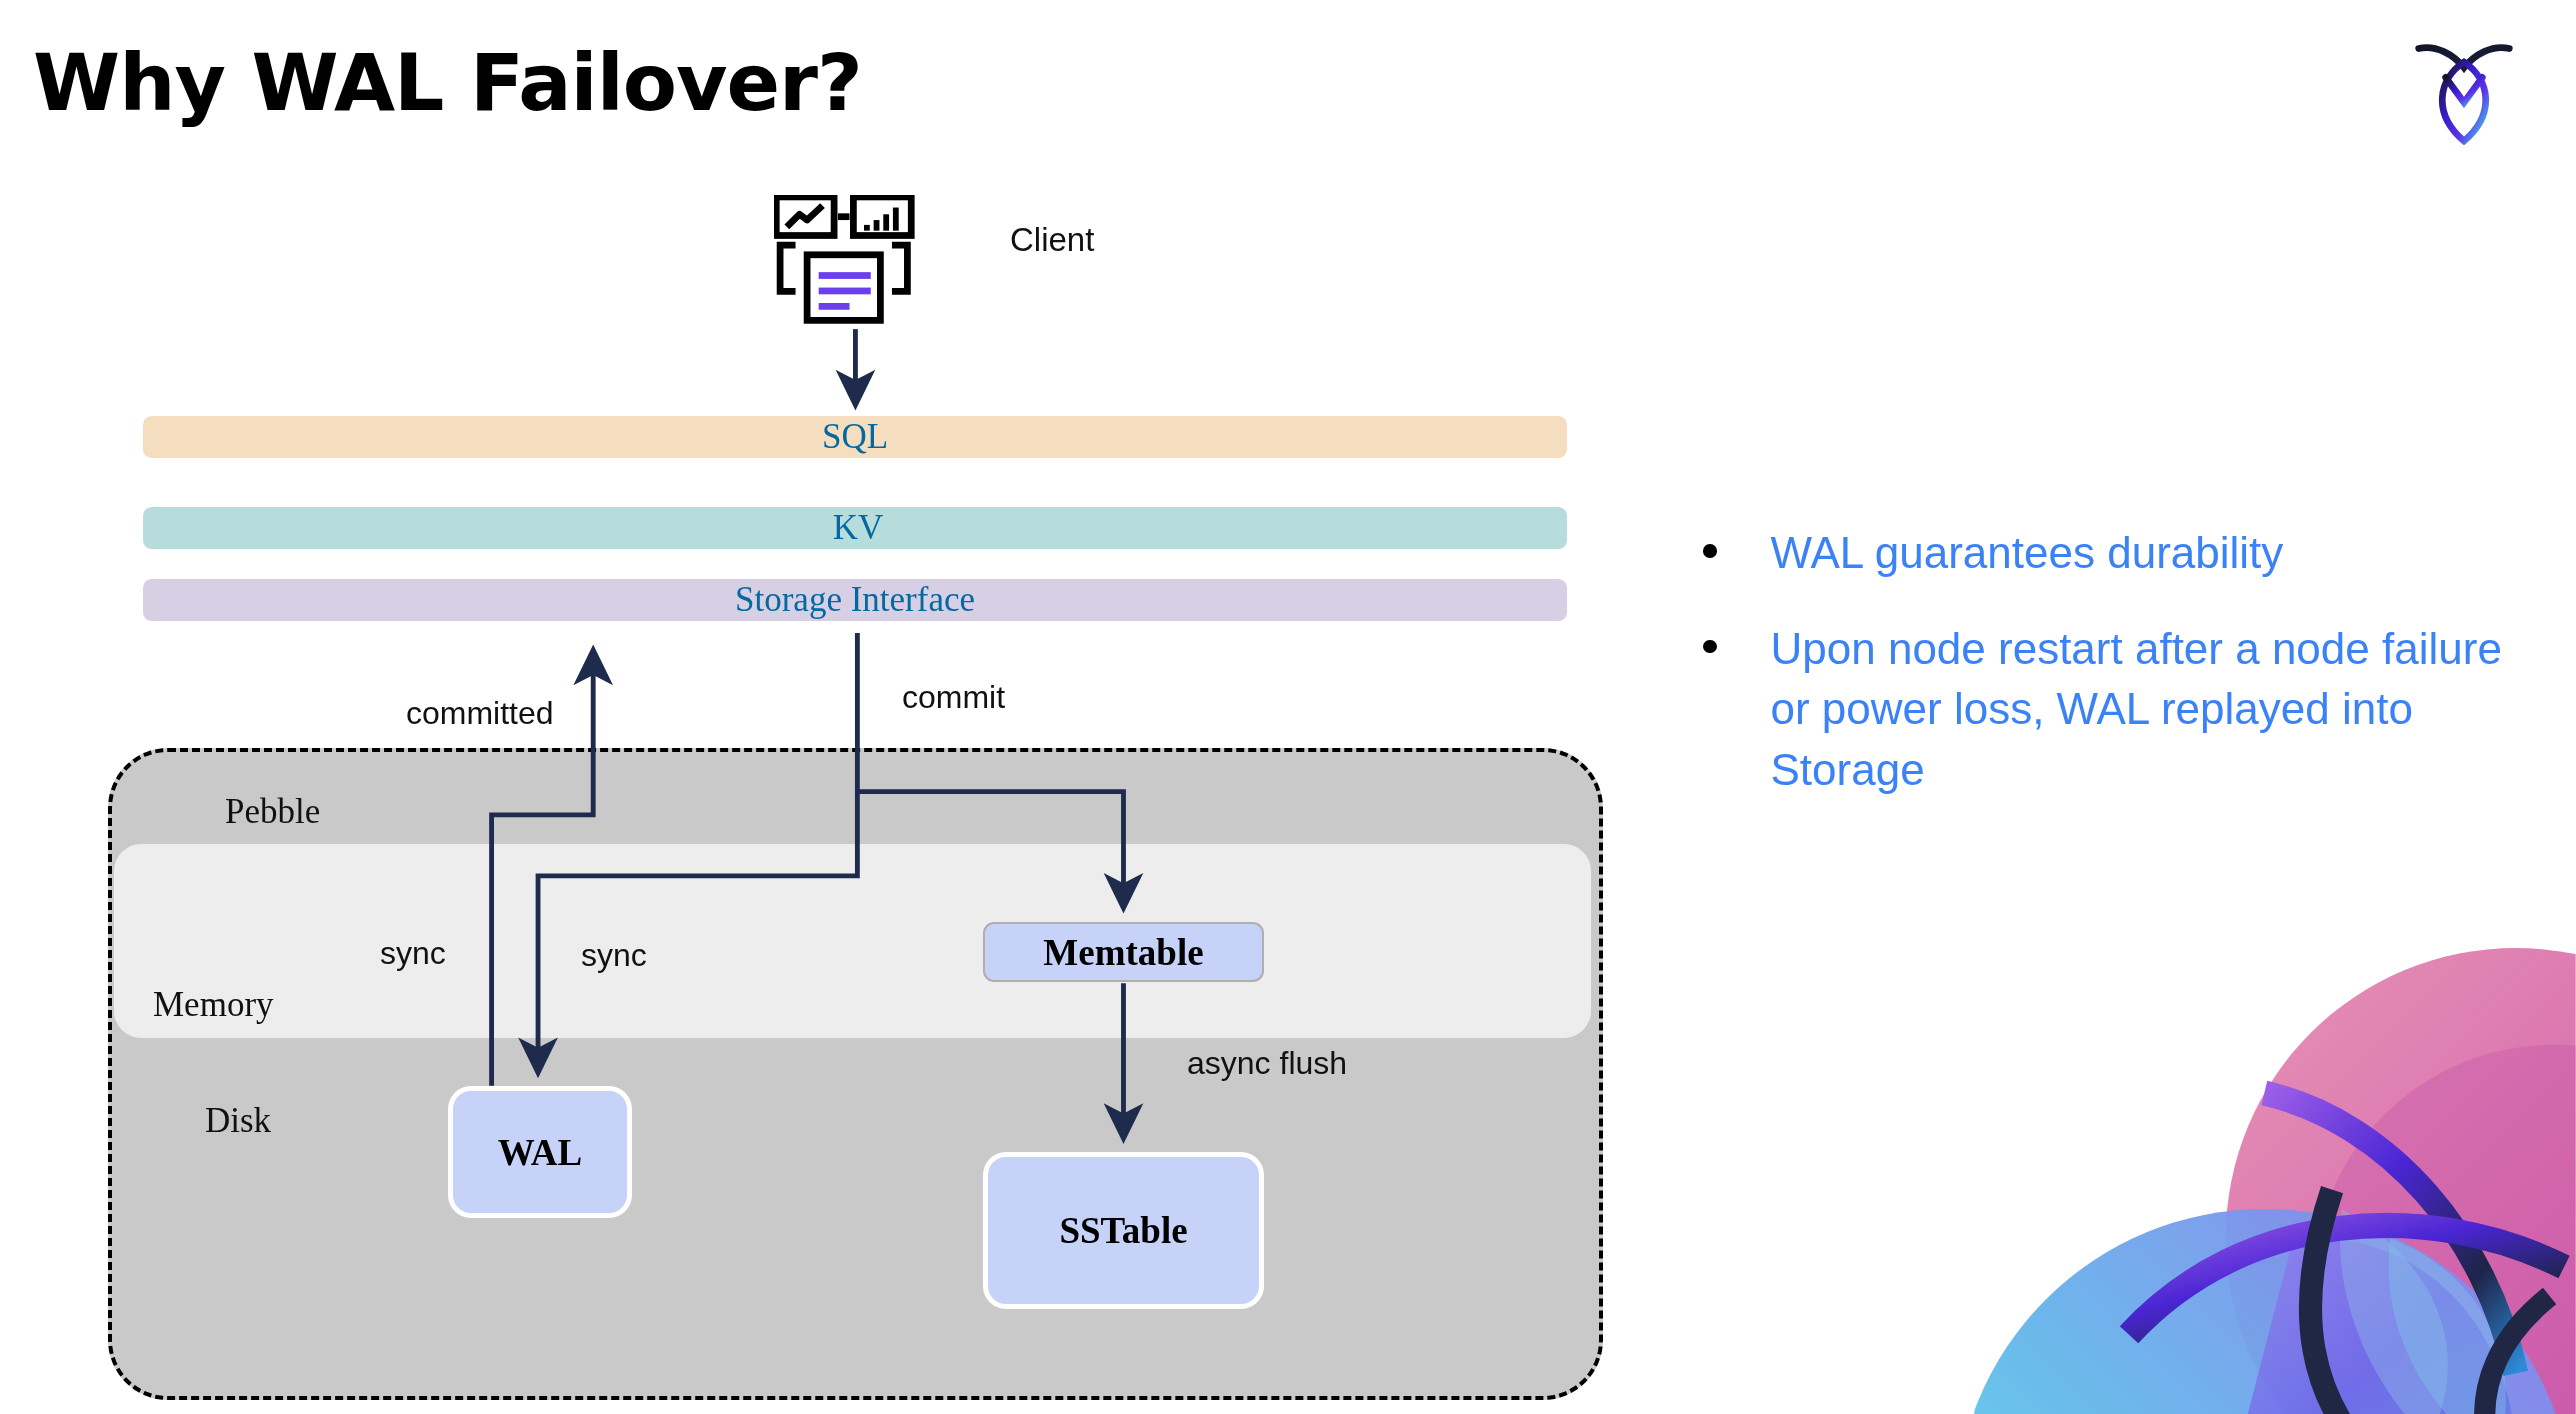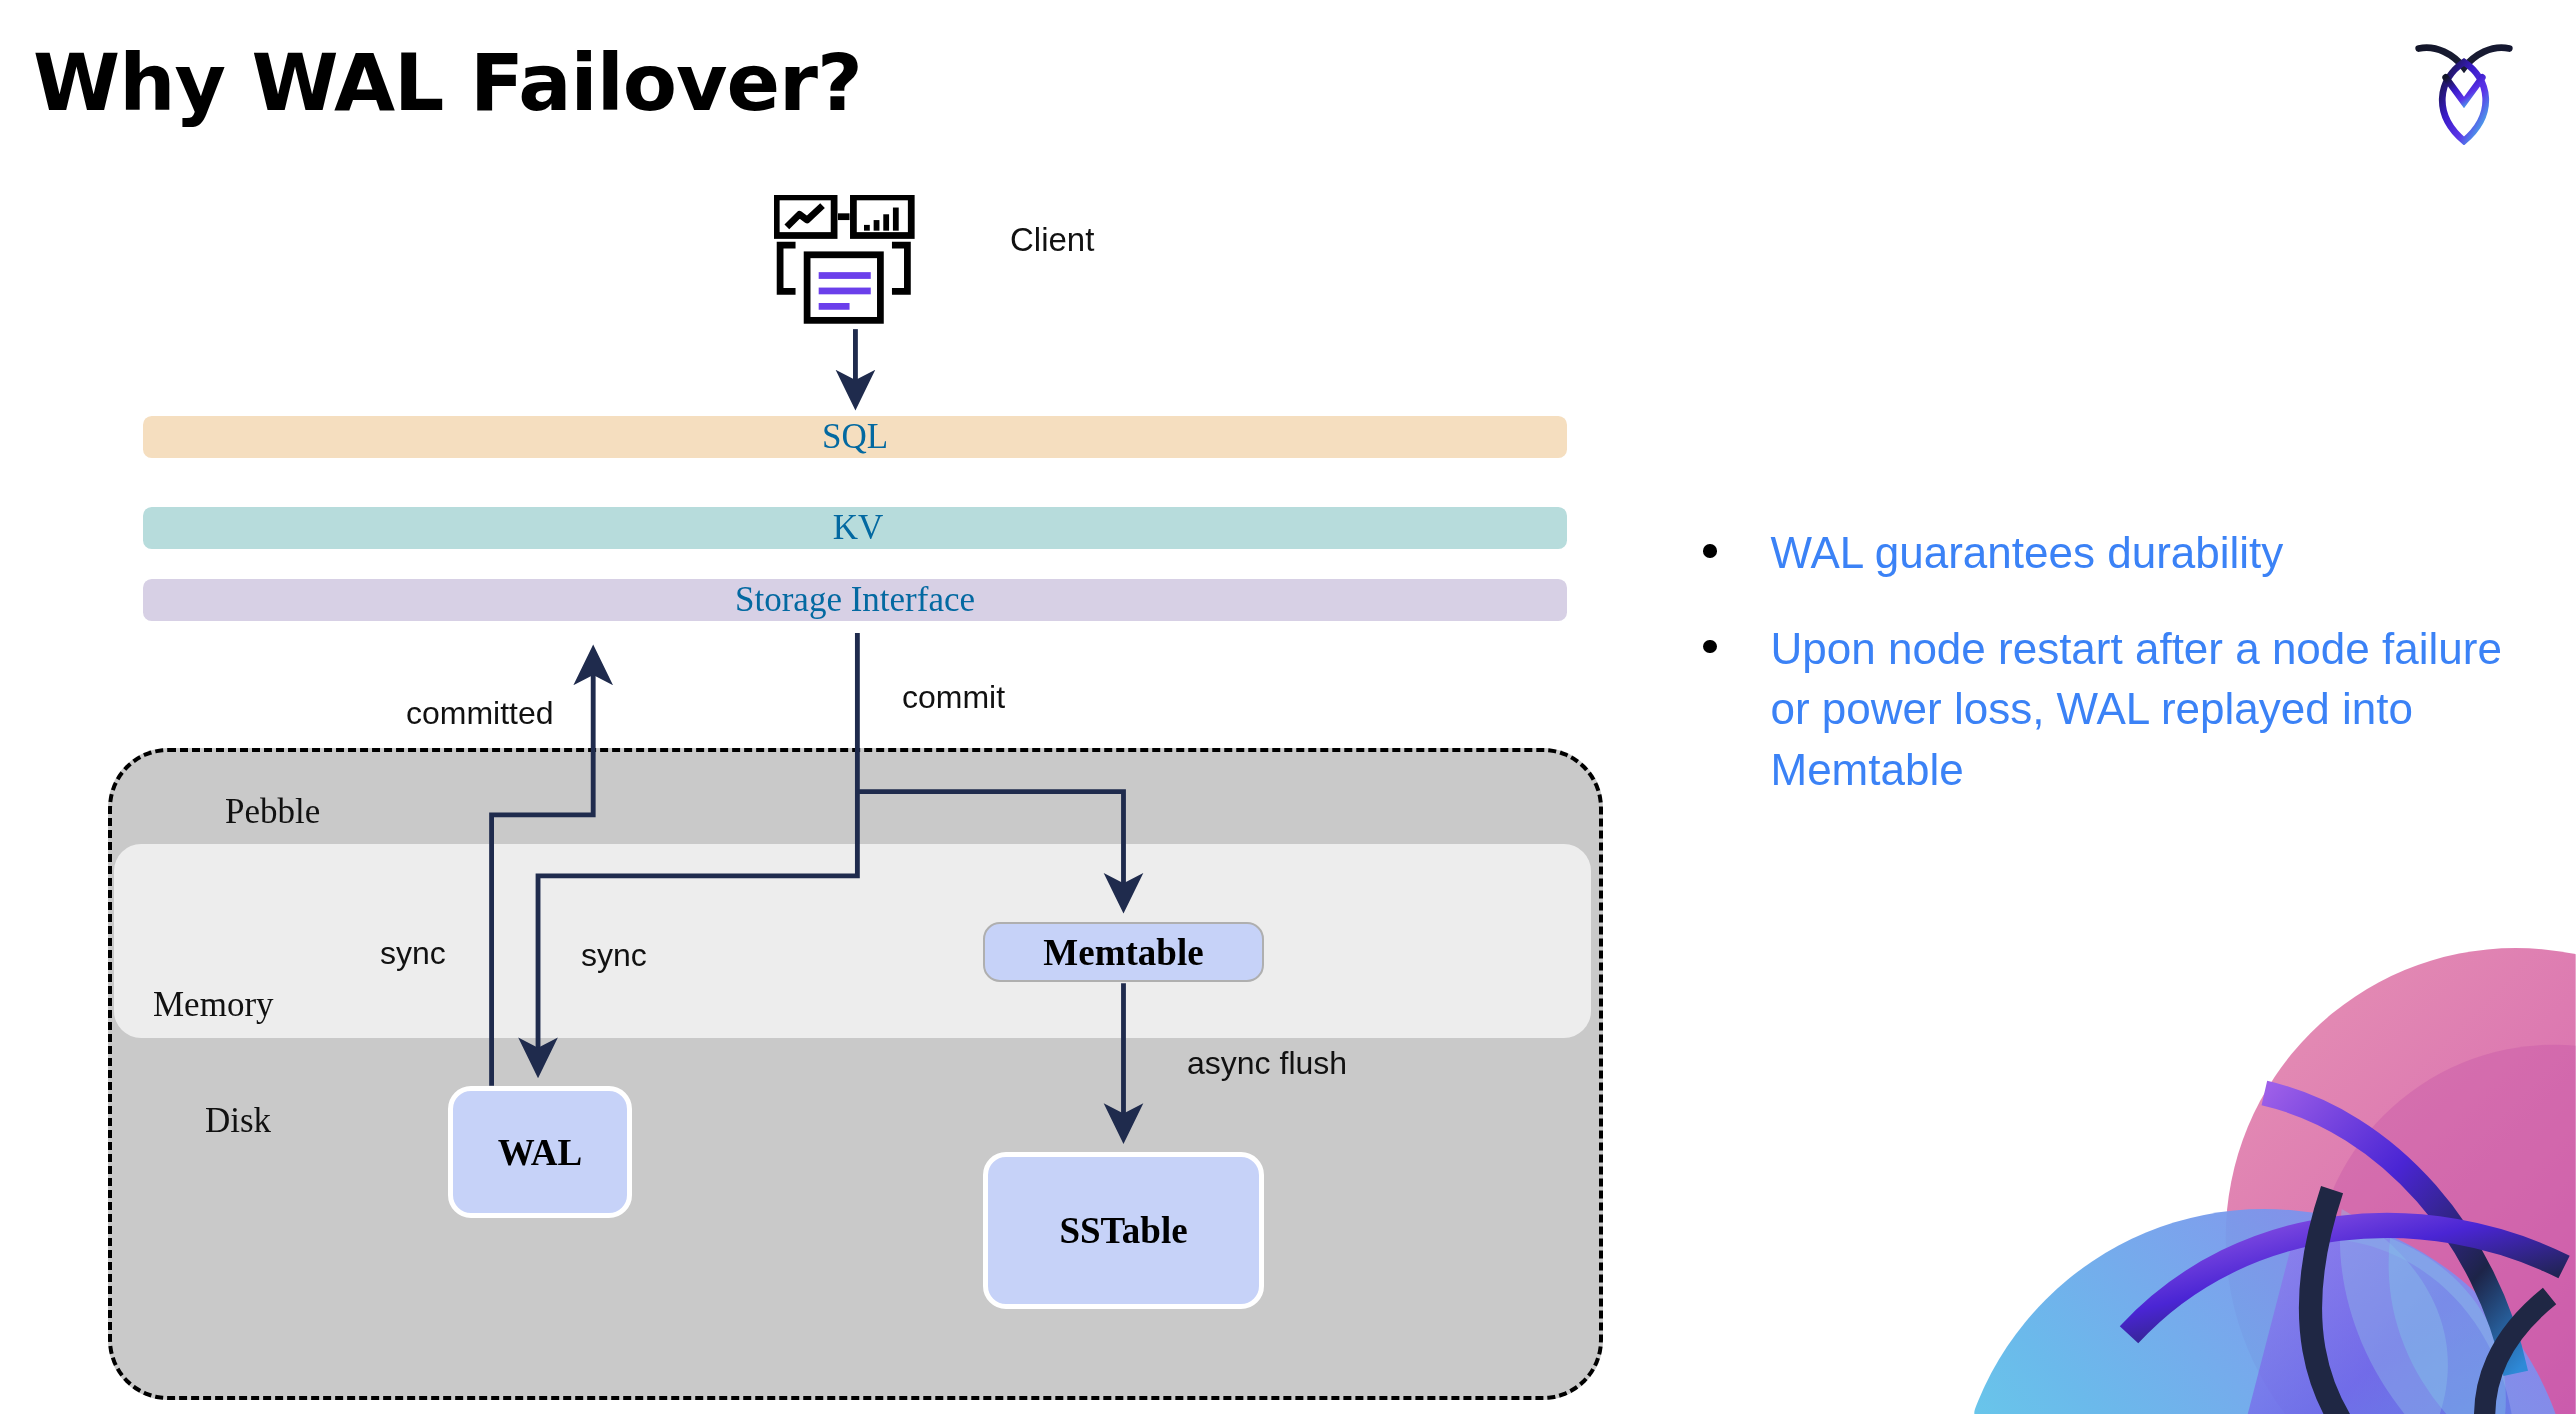--- a/index.html
+++ b/index.html
@@ -126,21 +126,21 @@
     justify-content: center;
     font-family: "Liberation Serif", serif;
     font-weight: 700;
     font-size: 37px;
     color: #000000;
     box-sizing: border-box;
   }
   #node-memtable {
     left: 983px; top: 922px;
     width: 281px; height: 60px;
-    border-radius: 17px;
+    border-radius: 11px;
     border: 2.9px solid #AFAFAF;
   }
   #node-wal {
     left: 448px; top: 1086px;
     width: 184px; height: 132px;
     border-radius: 23px;
     border: 5.8px solid #FFFFFF;
   }
   #node-sstable {
     left: 983px; top: 1152px;
@@ -345,16 +345,16 @@
 <div class="node-box" id="node-wal">WAL</div>
 <div class="node-box" id="node-sstable">SSTable</div>
 
 <div id="bullet-list">
   <div class="bullet-row">
     <span class="bullet-dot"></span>
     <span class="bullet-text">WAL guarantees durability</span>
   </div>
   <div class="bullet-row">
     <span class="bullet-dot"></span>
-    <span class="bullet-text">Upon node restart after a node failure or power loss, WAL replayed into Memtable</span>
+    <span class="bullet-text">Upon node restart after a node failure or power loss, WAL replayed into Storage</span>
   </div>
 </div>
 
 
 </body></html>

